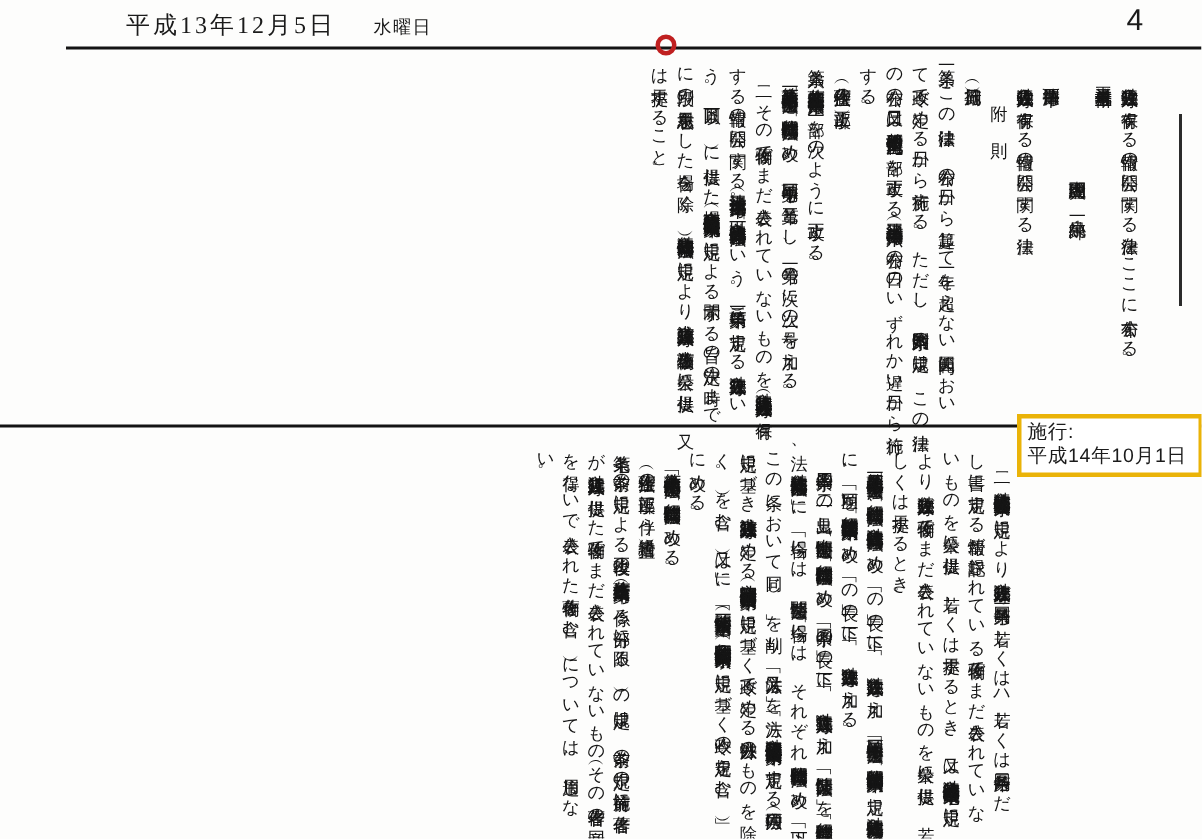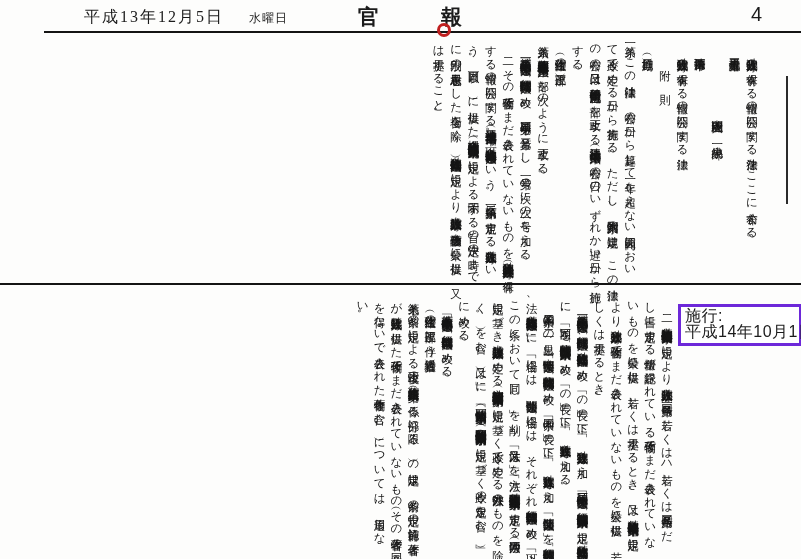--- a/index.html
+++ b/index.html
@@ -35,35 +35,34 @@
   .band p{margin:0;line-height:17.4px;}
   .band-top{top:37px;right:41px;width:578px;height:246px;}
   .band-bottom{top:294px;right:126px;width:670px;height:254px;}
   .band-bottom p{line-height:16.9px;}
   .i1{text-indent:12px;}
   .i2{text-indent:24px;}
   .i6{text-indent:74px;}
 
   
   .annotation{
-    position:absolute;left:678px;top:304px;width:110px;height:34px;
-    border:3px solid #6d28d9;background:#fff;
+    position:absolute;left:678px;top:276px;width:110px;height:34px;
+    border:3px solid #eab308;background:#fff;
     font-family:"Liberation Sans","DejaVu Sans",sans-serif;
-    font-size:16px;line-height:15.5px;letter-spacing:0.5px;
+    font-size:13px;line-height:15.5px;letter-spacing:0.5px;
     padding:1px 4px;white-space:nowrap;
   }
 </style>
 </head>
 <body>
 
 <div class="page">
 
   <span class="h-date">平成13年12月5日</span>
   <span class="h-weekday">水曜日</span>
-  <span class="h-title">官報</span>
   <span class="h-page">4</span>
   <div class="header-rule"></div>
 
   <div class="v-rule"></div>
   <div class="mid-rule"></div>
   <div class="red-mark" style="border-color: rgb(192, 32, 32);"></div>
 
   <div class="band band-top">
     <p class="i1">独立行政法人等の保有する情報の公開に関する法律をここに公布する。</p>
     <p class="i1">平成十三年十二月五日</p>

